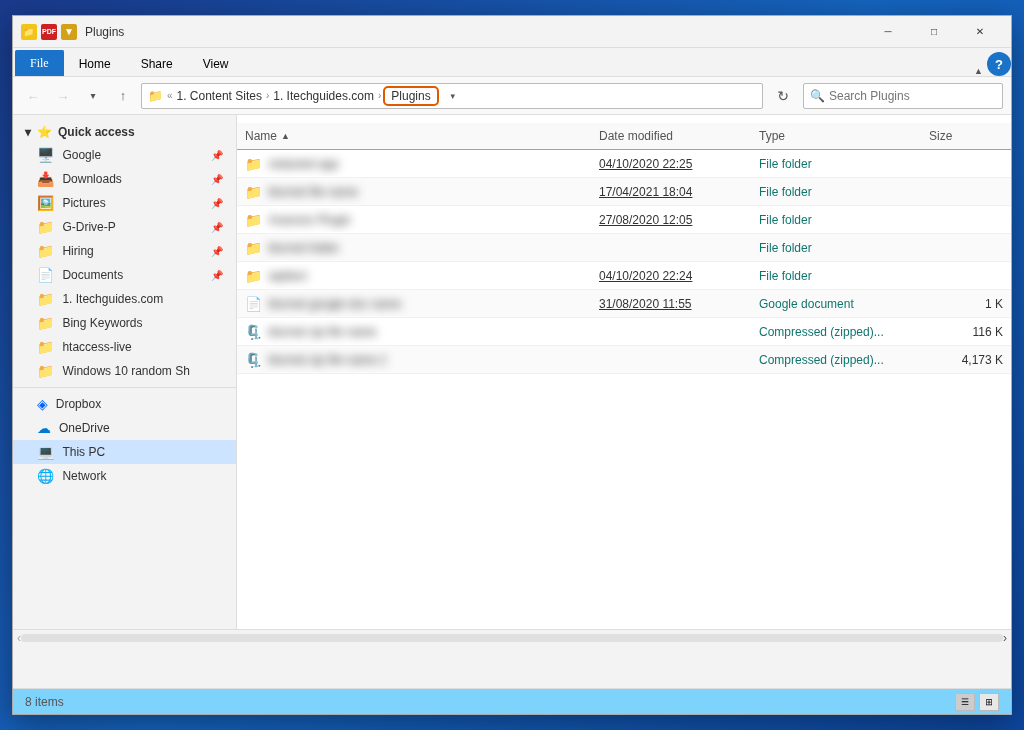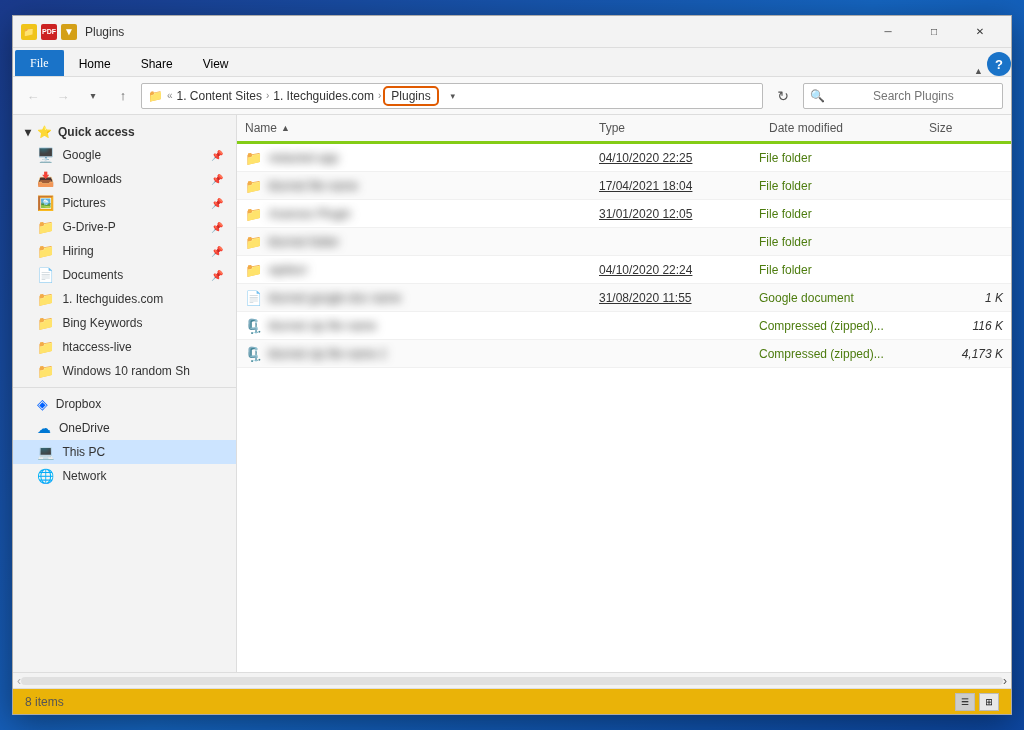--- a/index.html
+++ b/index.html
@@ -176,21 +176,20 @@
       gap: 4px;
     }
     .search-icon { color: #888; font-size: 12px; }
     .search-input {
       border: none;
       outline: none;
       font-size: 12px;
       background: transparent;
       width: 100%;
       color: #888;
-      margin-left: 44px;
     }
     
     .main-content {
       display: flex;
       flex: 1;
       overflow: hidden;
     }
     
     .sidebar {
       width: 224px;
@@ -235,23 +234,24 @@
     
     .file-area {
       flex: 1;
       display: flex;
       flex-direction: column;
       overflow: hidden;
       background: white;
     }
     .file-header {
       display: flex;
-      border-bottom: 3px solid #84cc16;
+      border-bottom: 1px solid #84cc16;
       background: #f9f9f9;
       flex-shrink: 0;
+      margin-top: 8px;
     }
     .file-header-col {
       font-size: 12px;
       color: #555;
       padding: 6px 8px;
       cursor: pointer;
       user-select: none;
       display: flex;
       align-items: center;
       gap: 4px;
@@ -296,61 +296,61 @@
       width: 160px;
       font-size: 12px;
       color: #333;
       padding: 4px 8px;
       flex-shrink: 0;
       text-decoration: underline;
     }
     .file-type {
       width: 170px;
       font-size: 12px;
-      color: #4d7c0f;
+      color: #0f766e;
       padding: 4px 8px;
       flex-shrink: 0;
     }
     .file-size {
       width: 90px;
       font-size: 12px;
       color: #333;
       padding: 4px 8px;
       flex-shrink: 0;
       text-align: right;
-      font-style: italic;
     }
     
     .scrollbar-area {
       height: 16px;
       background: #f3f3f3;
       border-top: 1px solid #ddd;
       display: flex;
       align-items: center;
       padding: 0 4px;
       flex-shrink: 0;
     }
     .scroll-track {
       flex: 1;
       height: 8px;
       background: #e0e0e0;
       border-radius: 4px;
       position: relative;
     }
     .statusbar {
       height: 26px;
-      background: #eab308;
+      background: #7dd3fc;
       border-top: 1px solid #ddd;
       display: flex;
       align-items: center;
       padding: 0 12px;
       font-size: 12px;
       color: #555;
       justify-content: space-between;
       flex-shrink: 0;
+      margin-top: 43px;
     }
     .statusbar-right {
       display: flex;
       gap: 4px;
     }
     .view-btn {
       width: 20px;
       height: 18px;
       border: 1px solid #bbb;
       background: #e8e8e8;
@@ -518,25 +518,25 @@
       </div>
     </div>
 
     <div class="file-area">
 
       <div class="file-header">
         <div class="file-header-col col-name">
           <span>Name</span>
           <span style="font-size:9px;">▲</span>
         </div>
+        <div class="file-header-col col-date">
+          <span>Date modified</span>
+        </div>
         <div class="file-header-col col-type">
           <span>Type</span>
-        </div>
-        <div class="file-header-col col-date">
-          <span>Date modified</span>
         </div>
         <div class="file-header-col col-size">
           <span>Size</span>
         </div>
       </div>
 
       <div class="file-list">
 
         <div class="file-row">
           <div class="file-name-cell">
@@ -556,21 +556,21 @@
           <div class="file-date">17/04/2021 18:04</div>
           <div class="file-type">File folder</div>
           <div class="file-size"></div>
         </div>
 
         <div class="file-row">
           <div class="file-name-cell">
             <span class="file-icon">📁</span>
             <span class="file-name-text blurred">Avancez Plugin</span>
           </div>
-          <div class="file-date">31/01/2020 12:05</div>
+          <div class="file-date">27/08/2020 12:05</div>
           <div class="file-type">File folder</div>
           <div class="file-size"></div>
         </div>
 
         <div class="file-row">
           <div class="file-name-cell">
             <span class="file-icon">📁</span>
             <span class="file-name-text blurred">blurred folder</span>
           </div>
           <div class="file-type">File folder</div>

